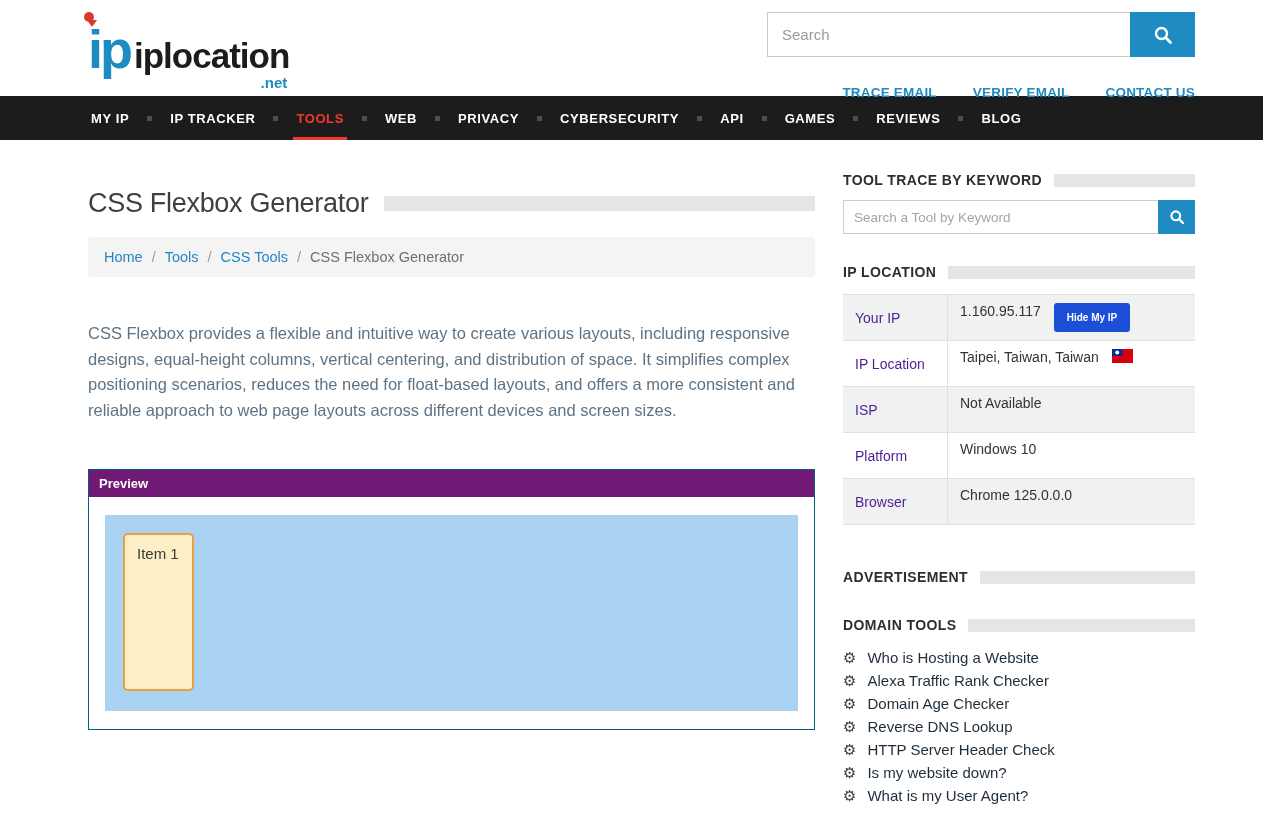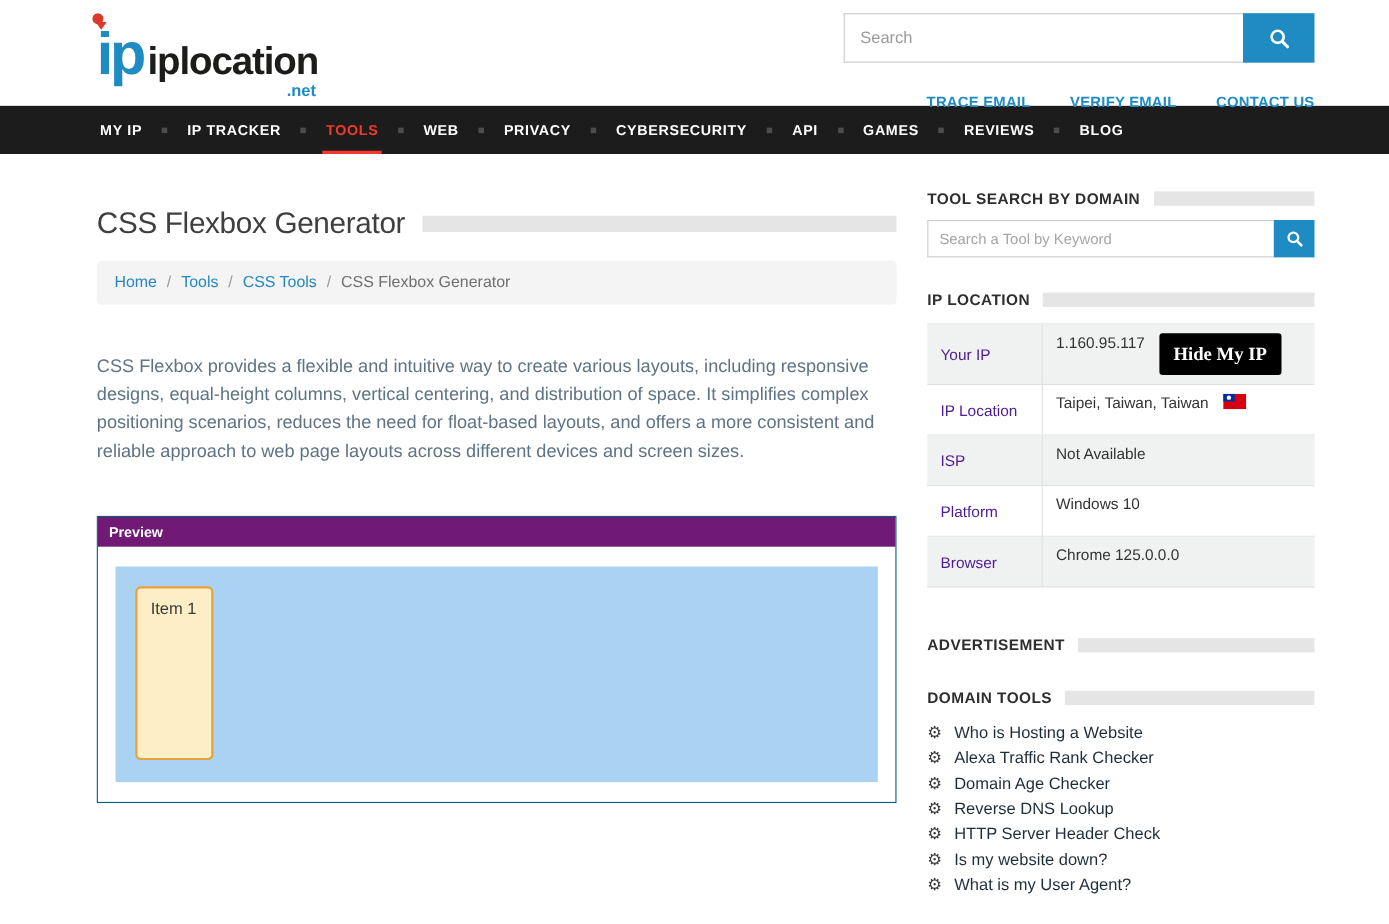--- a/index.html
+++ b/index.html
@@ -81,21 +81,21 @@
   .tool-search input::placeholder { color: #a5a5a5; }
   .tool-search button { width: 37px; height: 34px; background: #1e8bc3; border: none; cursor: pointer; display: flex; align-items: center; justify-content: center; }
 
   .heading-ip { margin-top: 30px; }
   .ip-table { margin-top: 14px; border-top: 1px solid #e0e0e0; }
   .ip-row { display: flex; border-bottom: 1px solid #e0e0e0; align-items: stretch; min-height: 46px; }
   .ip-row.odd { background: #f0f1f1; }
   .ip-row.even { background: #ffffff; }
   .ip-label { width: 105px; flex: none; padding: 0 12px; font-size: 14px; color: #4c1d95; display: flex; align-items: center; border-right: 1px solid #e0e0e0; }
   .ip-value { flex: 1; padding: 8px 12px; font-size: 14px; color: #333; display: flex; align-items: flex-start; gap: 13px; }
-  .hide-ip-btn { background: #000000; color: #fff; font-weight: 700; font-size: 17px; padding: 9px 13px; border-radius: 3px; border: none; cursor: pointer; font-family: Liberation Serif, serif; }
+  .hide-ip-btn { background: #1d4ed8; color: #fff; font-weight: 700; font-size: 10px; padding: 9px 13px; border-radius: 3px; border: none; cursor: pointer; font-family: Liberation Sans, sans-serif; }
   .flag { flex: none; display: inline-block; }
 
   .heading-adv { margin-top: 44px; }
   .heading-dom { margin-top: 32px; }
 
   .tools-list { margin: 16px 0 0 0; padding: 0; list-style: none; }
   .tools-list li { display: flex; align-items: center; gap: 11px; margin-bottom: 6px; }
   .gear { color: #3c3c3c; font-size: 15px; line-height: 16px; }
   .tools-list a { color: #1f2d3a; font-size: 15px; }
 </style>
@@ -185,21 +185,21 @@
       <div class="preview-body">
         <div class="flex-container">
           <div class="flex-item">Item 1</div>
         </div>
       </div>
     </div>
   </main>
 
   <aside>
     <div class="side-heading">
-      <span class="txt">TOOL SEARCH BY DOMAIN</span>
+      <span class="txt">TOOL TRACE BY KEYWORD</span>
       <span class="side-filler"></span>
     </div>
     <div class="tool-search">
       <input type="text" placeholder="Search a Tool by Keyword" style="">
       <button>
         <svg width="16" height="16" viewBox="0 0 20 20">
             <circle cx="8.5" cy="8.5" r="5.5" fill="none" stroke="#ffffff" stroke-width="2.6"></circle>
             <line x1="12.8" y1="12.8" x2="17.5" y2="17.5" stroke="#ffffff" stroke-width="3" stroke-linecap="round"></line>
           </svg>
       </button>

